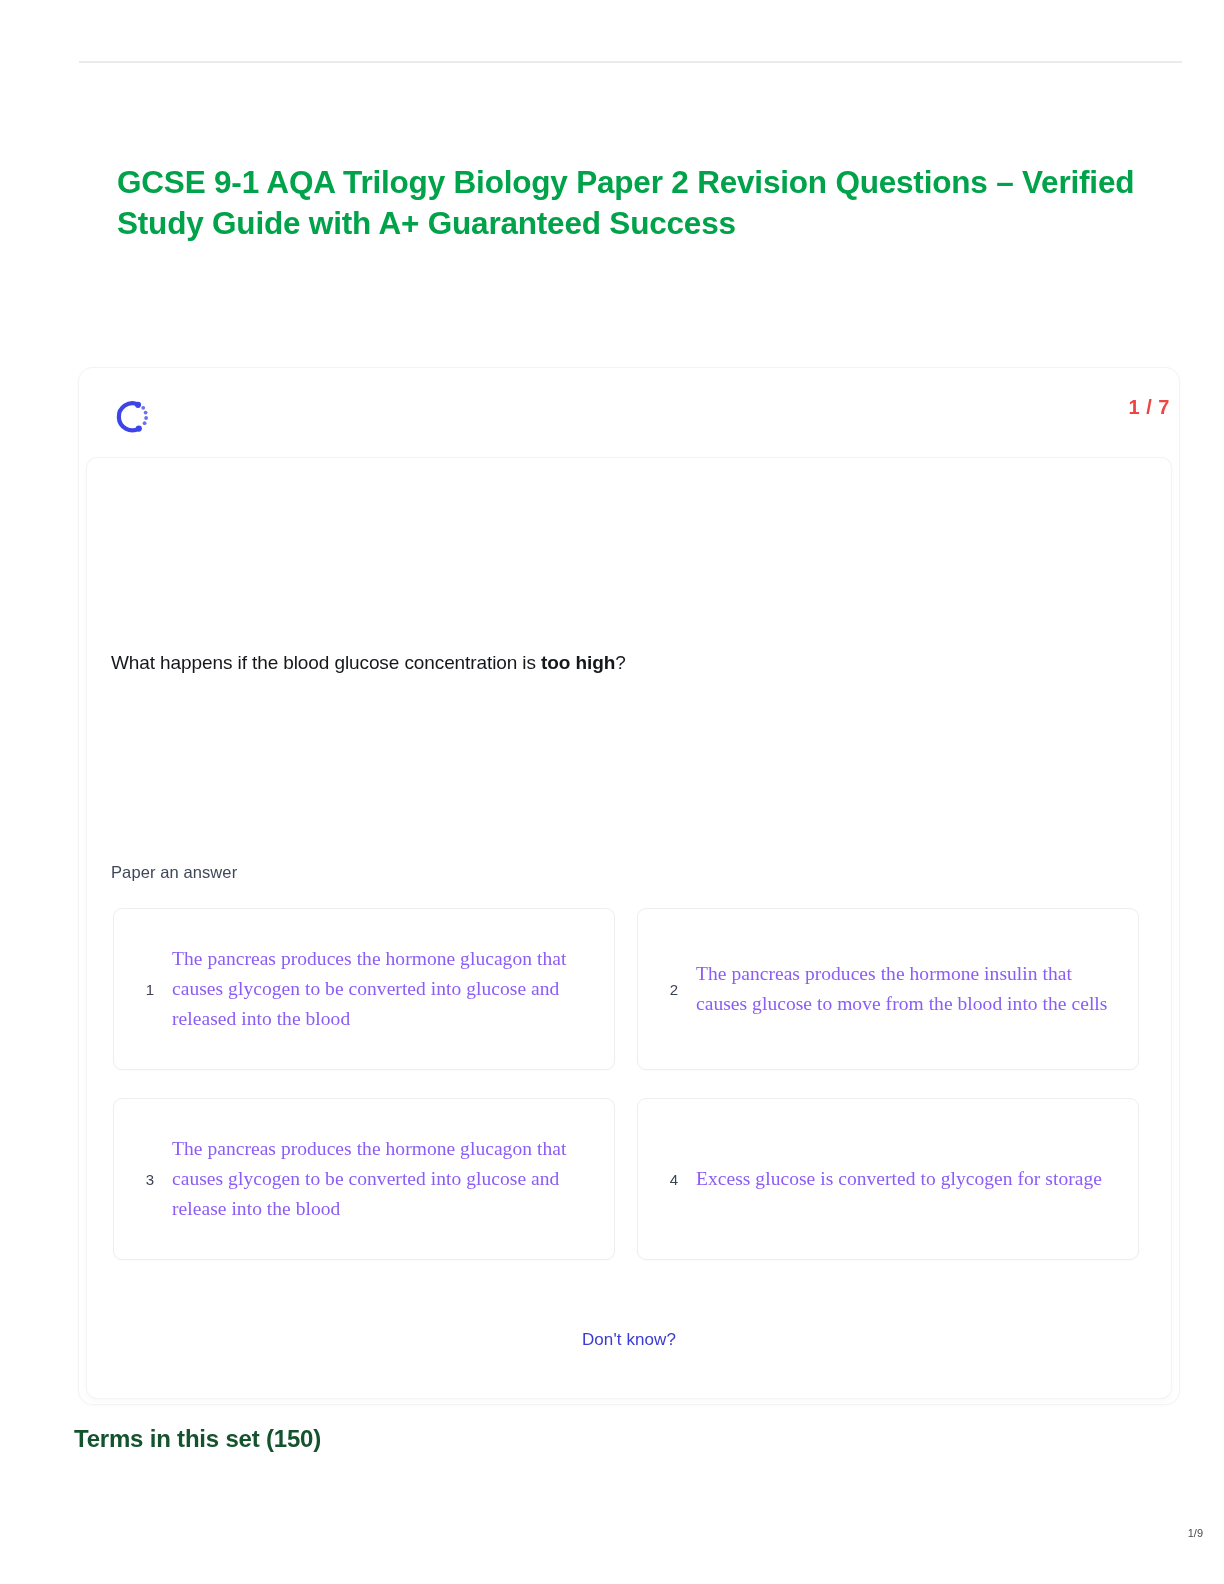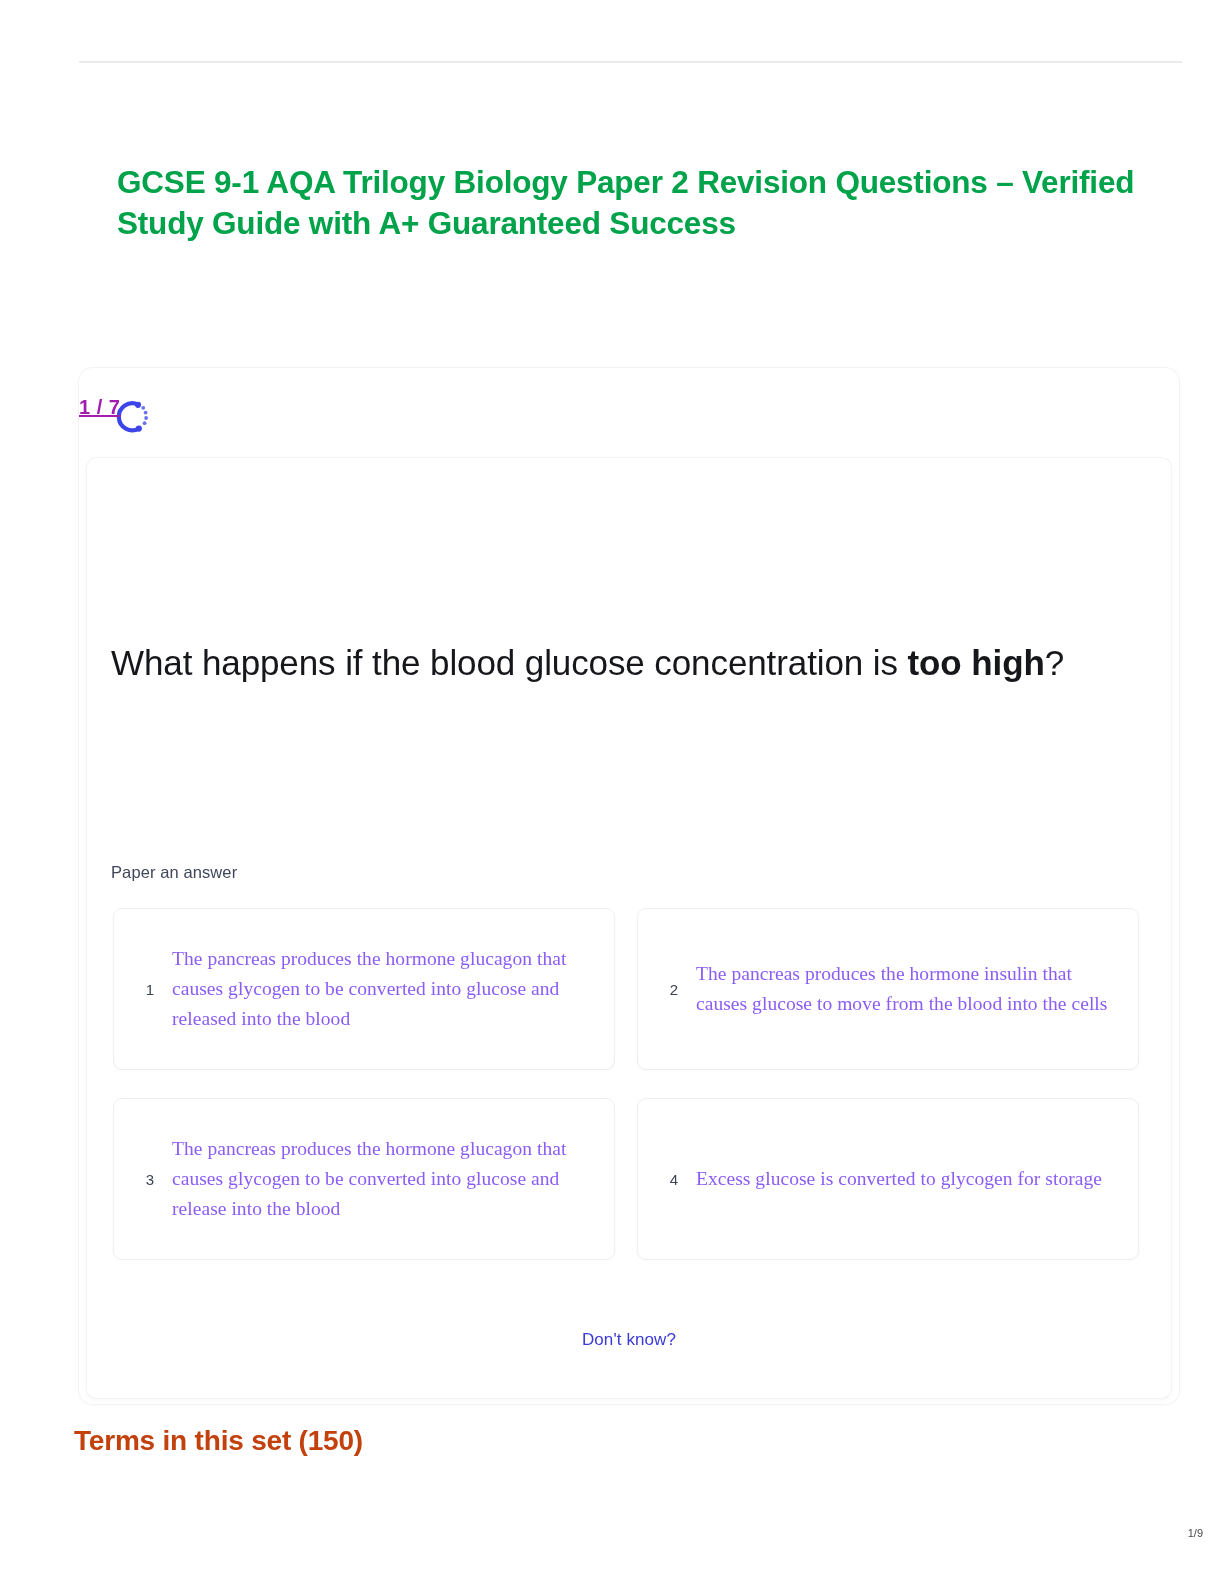--- a/index.html
+++ b/index.html
@@ -73,49 +73,48 @@
     width: 44px;
     height: 44px;
     display: block;
   }
 
   .progress-counter {
     position: absolute;
     left: 0;
     top: 28px;
     width: 1100px;
-    text-align: left;
+    text-align: right;
     padding-right: 9px;
     font-family: "Liberation Sans", sans-serif;
     font-weight: bold;
     font-size: 20px;
     letter-spacing: 0.5px;
-    color: #a21caf;
-    text-decoration: underline;
+    color: #ef4444;
   }
 
   
   .quiz-card {
     position: absolute;
     left: 8px;
     top: 90px;
     width: 1084px;
     height: 940px;
     background: #ffffff;
     border-radius: 10px;
     box-shadow: 0 0 0 1px #f4f4f5, 0 2px 6px rgba(0,0,0,0.045);
   }
 
   .question-text {
     position: absolute;
     left: 24px;
     top: 188px;
     width: 1020px;
     font-family: "Liberation Sans", sans-serif;
-    font-size: 35px;
+    font-size: 19px;
     line-height: 34px;
     color: #16171a;
     letter-spacing: -0.1px;
   }
   .question-text b { font-weight: bold; }
 
   .choose-label {
     position: absolute;
     left: 24px;
     top: 405px;
@@ -182,22 +181,22 @@
     cursor: pointer;
   }
 
   
   .terms-heading {
     position: absolute;
     left: 57px;
     top: 1425px;
     font-family: "Liberation Sans", sans-serif;
     font-weight: bold;
-    font-size: 28px;
-    color: #c2410c;
+    font-size: 24px;
+    color: #14532d;
     letter-spacing: -0.2px;
   }
 
   
   .page-footer {
     position: absolute;
     right: 38px;
     top: 1527px;
     font-family: "Liberation Sans", sans-serif;
     font-size: 11px;

